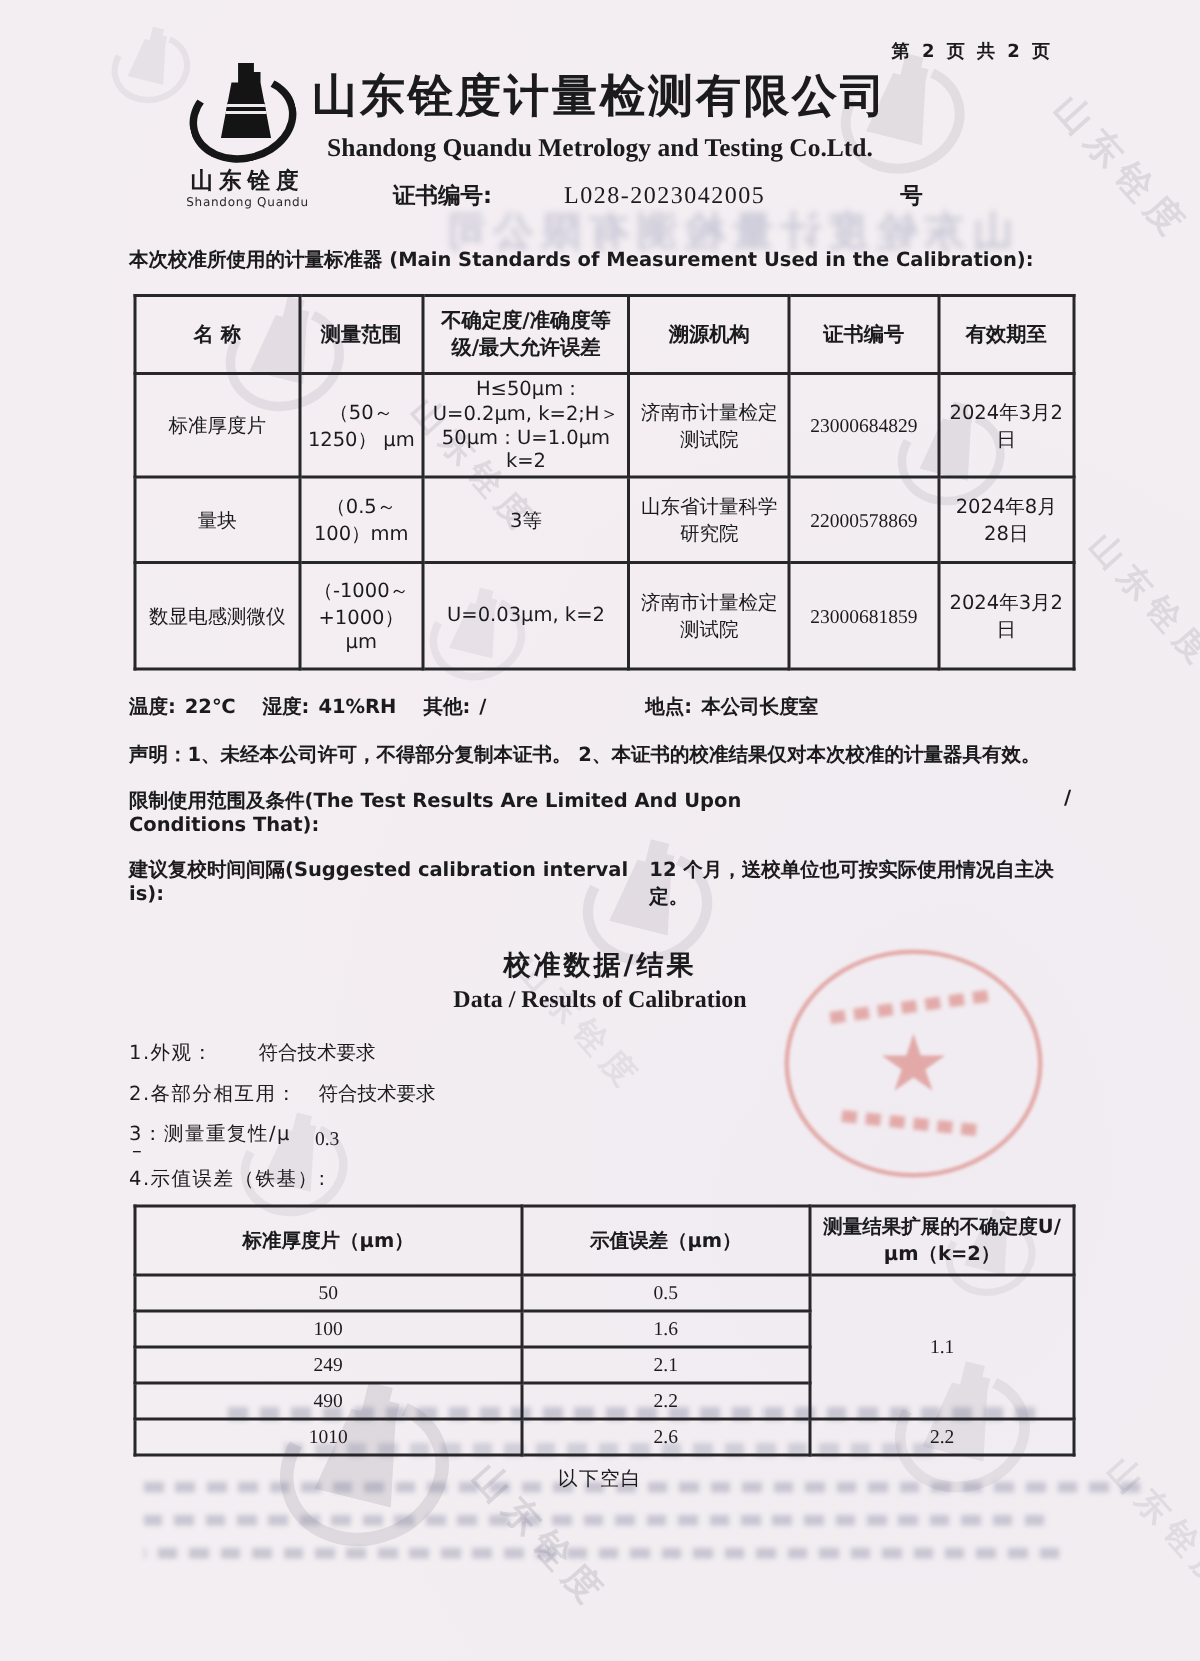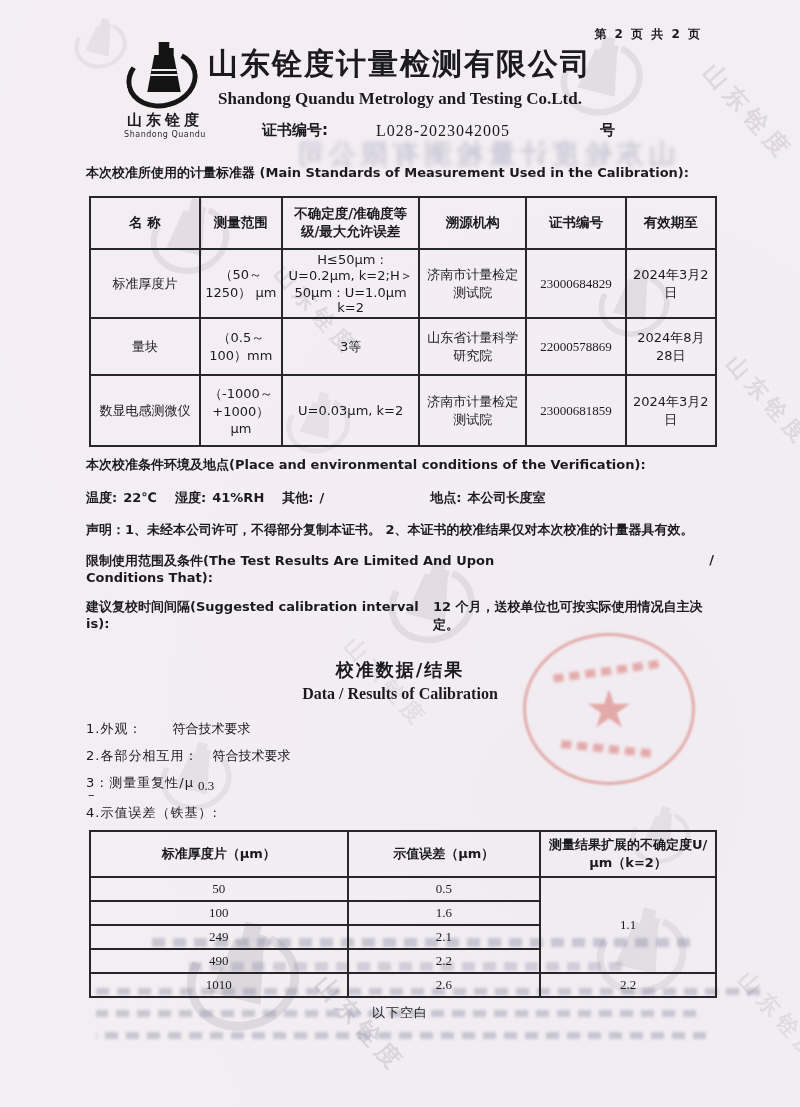--- a/index.html
+++ b/index.html
@@ -130,21 +130,21 @@
   .results-title-en {
     text-align:center; font-size:16px; font-weight:bold; margin-top:3px;
     font-family:"Liberation Serif","DejaVu Serif",serif;
   }
 
   .items { margin-top:17px; font-size:13px; }
   .item { margin-top:9px; display:flex; align-items:baseline; }
   .item .lbl { letter-spacing:1px; }
   .item .val { margin-left:30px;text-align:center; }
   .item.i2 .val { margin-left:14px; }
-  .item.i3 .val { margin-left:4px; position:relative; top:3px; font-family:"Liberation Serif","DejaVu Serif",serif; }
+  .item.i3 .val { margin-left:16px; position:relative; top:3px; font-family:"Liberation Serif","DejaVu Serif",serif; }
   .wrap-dash { font-size:13px; line-height:6px; margin-left:2px; }
   .item.i4 { margin-top:6px; }
 
   .res-table { margin:8px 0 0 3px; }
   .res-table th, .res-table td {
     border:2px solid #27272a; text-align:center; vertical-align:middle;
     font-size:13px; padding:1px 6px;
   }
   .res-table th { height:46px; font-weight:bold; }
   .res-table td { height:24px; }
@@ -274,21 +274,20 @@
           <td>数显电感测微仪</td>
           <td>（-1000～+1000） μm</td>
           <td>U=0.03μm, k=2</td>
           <td>济南市计量检定测试院</td>
           <td class="num-cell">23000681859</td>
           <td>2024年3月2日</td>
         </tr>
       </tbody>
         </table>
 
-      <div class="cond-heading">本次校准条件环境及地点(Place and environmental conditions of the Verification):</div>
 
       <div class="cond-line">
         <span class="pair"><span>温度:</span><span class="val">22℃</span></span>
         <span class="pair"><span>湿度:</span><span class="val">41%RH</span></span>
         <span class="pair"><span>其他:</span><span class="val">/</span></span>
         <span class="pair loc-pair"><span>地点:</span><span class="val">本公司长度室</span></span>
       </div>
 
       <div class="statement">声明：1、未经本公司许可，不得部分复制本证书。 2、本证书的校准结果仅对本次校准的计量器具有效。</div>
 

